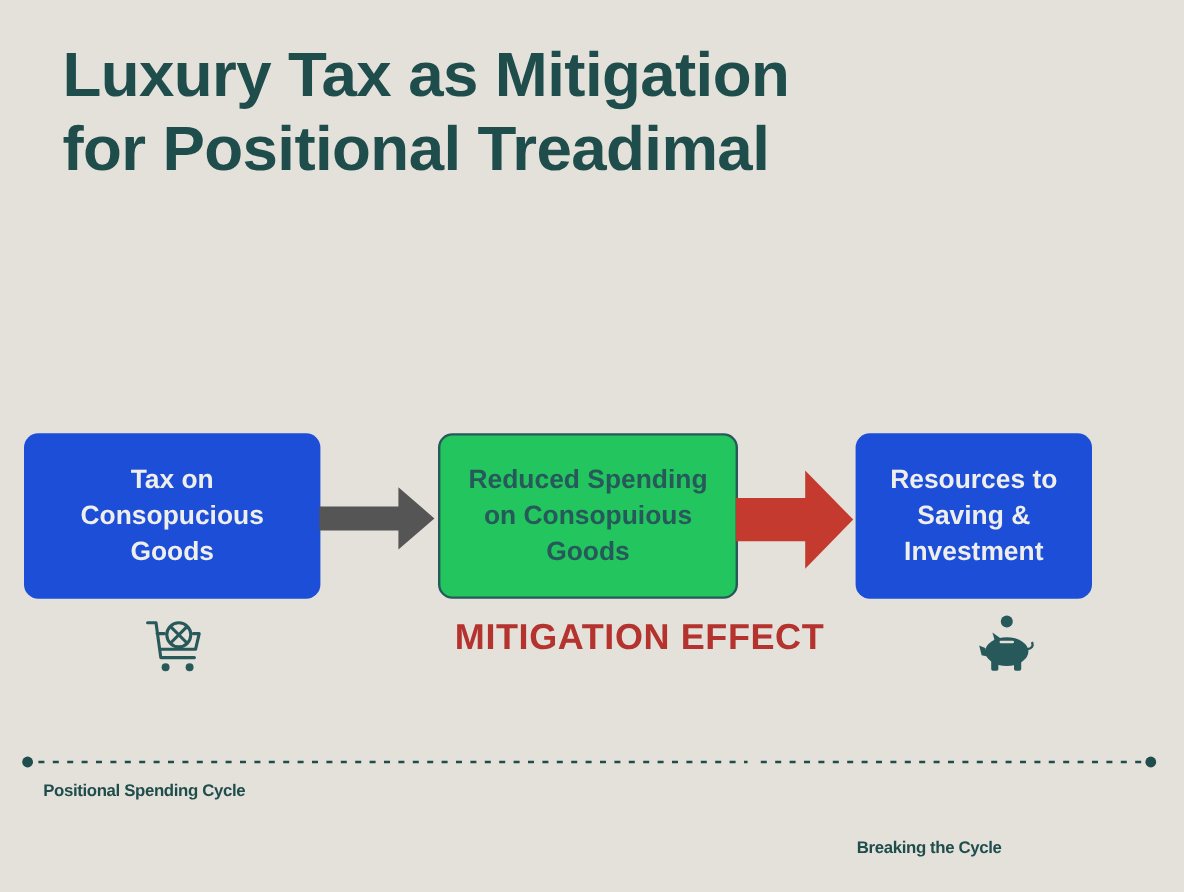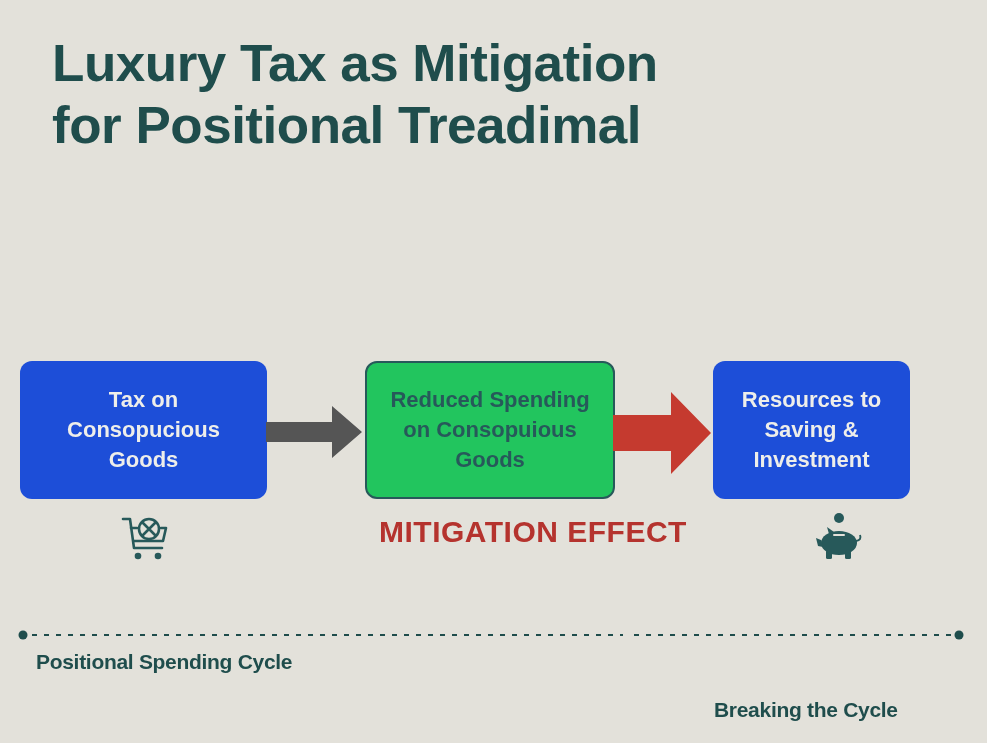--- a/index.html
+++ b/index.html
@@ -31,21 +31,21 @@
   .arrow { position: absolute; }
   .mitigation {
     position: absolute; left: 333px; top: 515px;
     font-size: 30px; font-weight: bold; color: #b5332e; letter-spacing: 0.5px;
     white-space: nowrap;
     margin-left: 46px;
   }
   .icon { position: absolute; }
   .timeline { position: absolute; left: 18px; top: 629px; width: 946px; height: 12px; }
   .caption {
-    position: absolute; top: 650px; font-size: 21px; font-weight: bold; color: #1f4d4c;
+    position: absolute; top: 650px; font-size: 14px; font-weight: bold; color: #1f4d4c;
     white-space: nowrap; letter-spacing: -0.3px;
   }
   #cap-left { left: 36px; }
   #cap-right { left: 714px; margin-top: 48px; }
 </style>
 </head>
 <body>
 
 <div class="title">
   <div>Luxury Tax as Mitigation</div>

